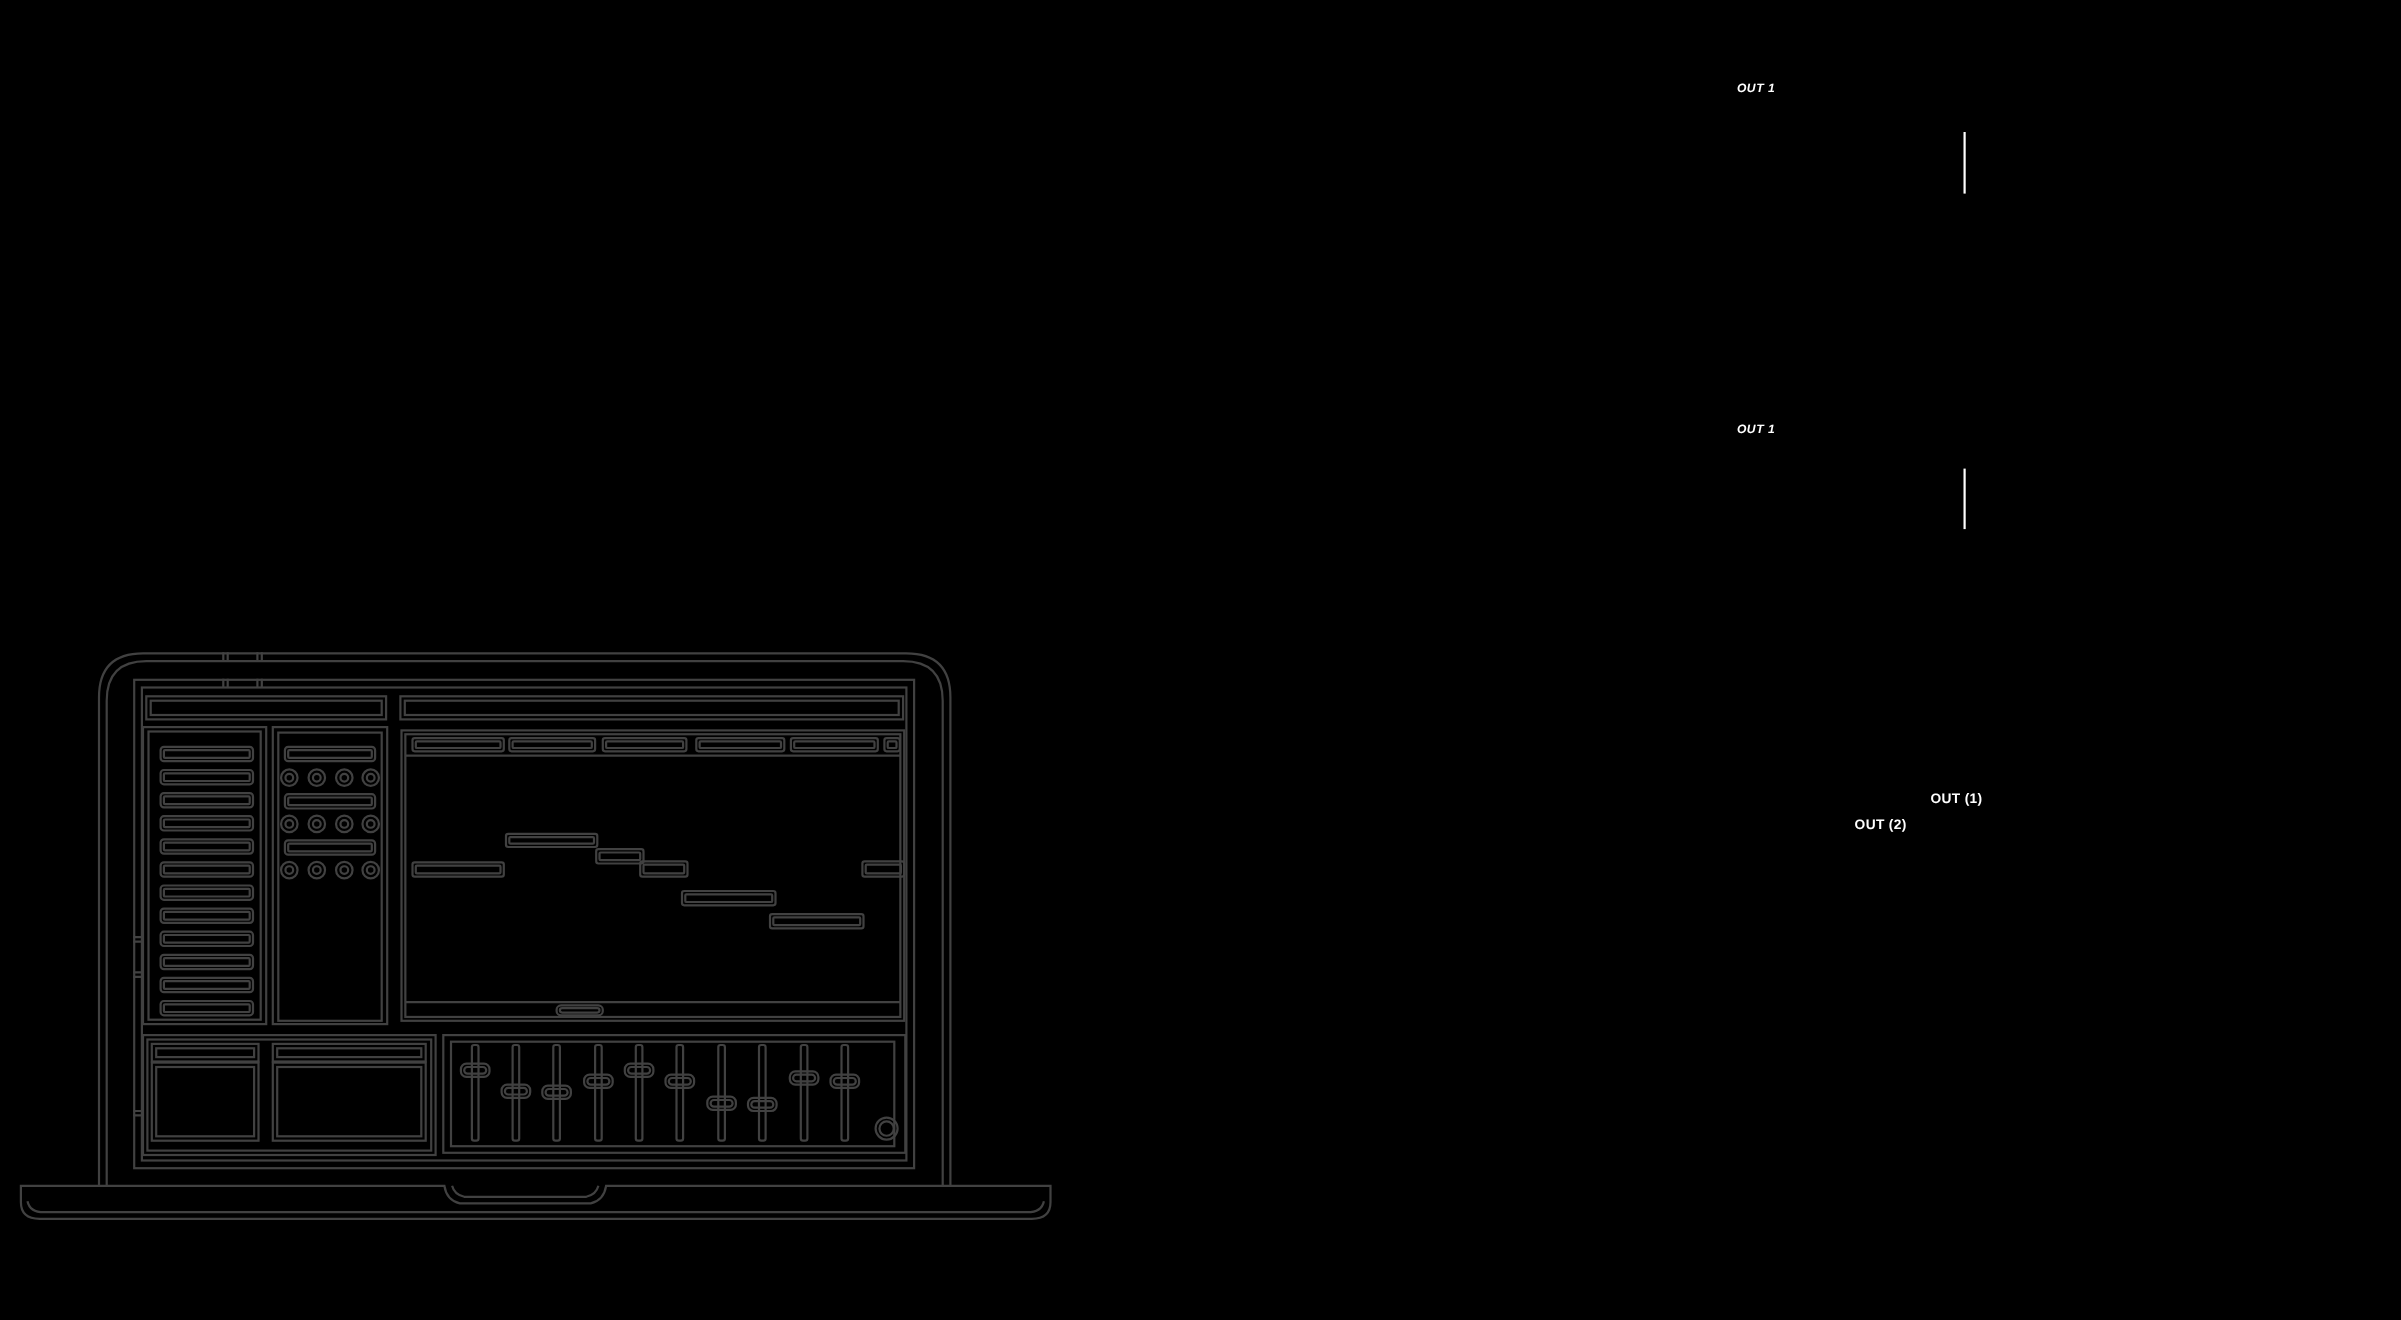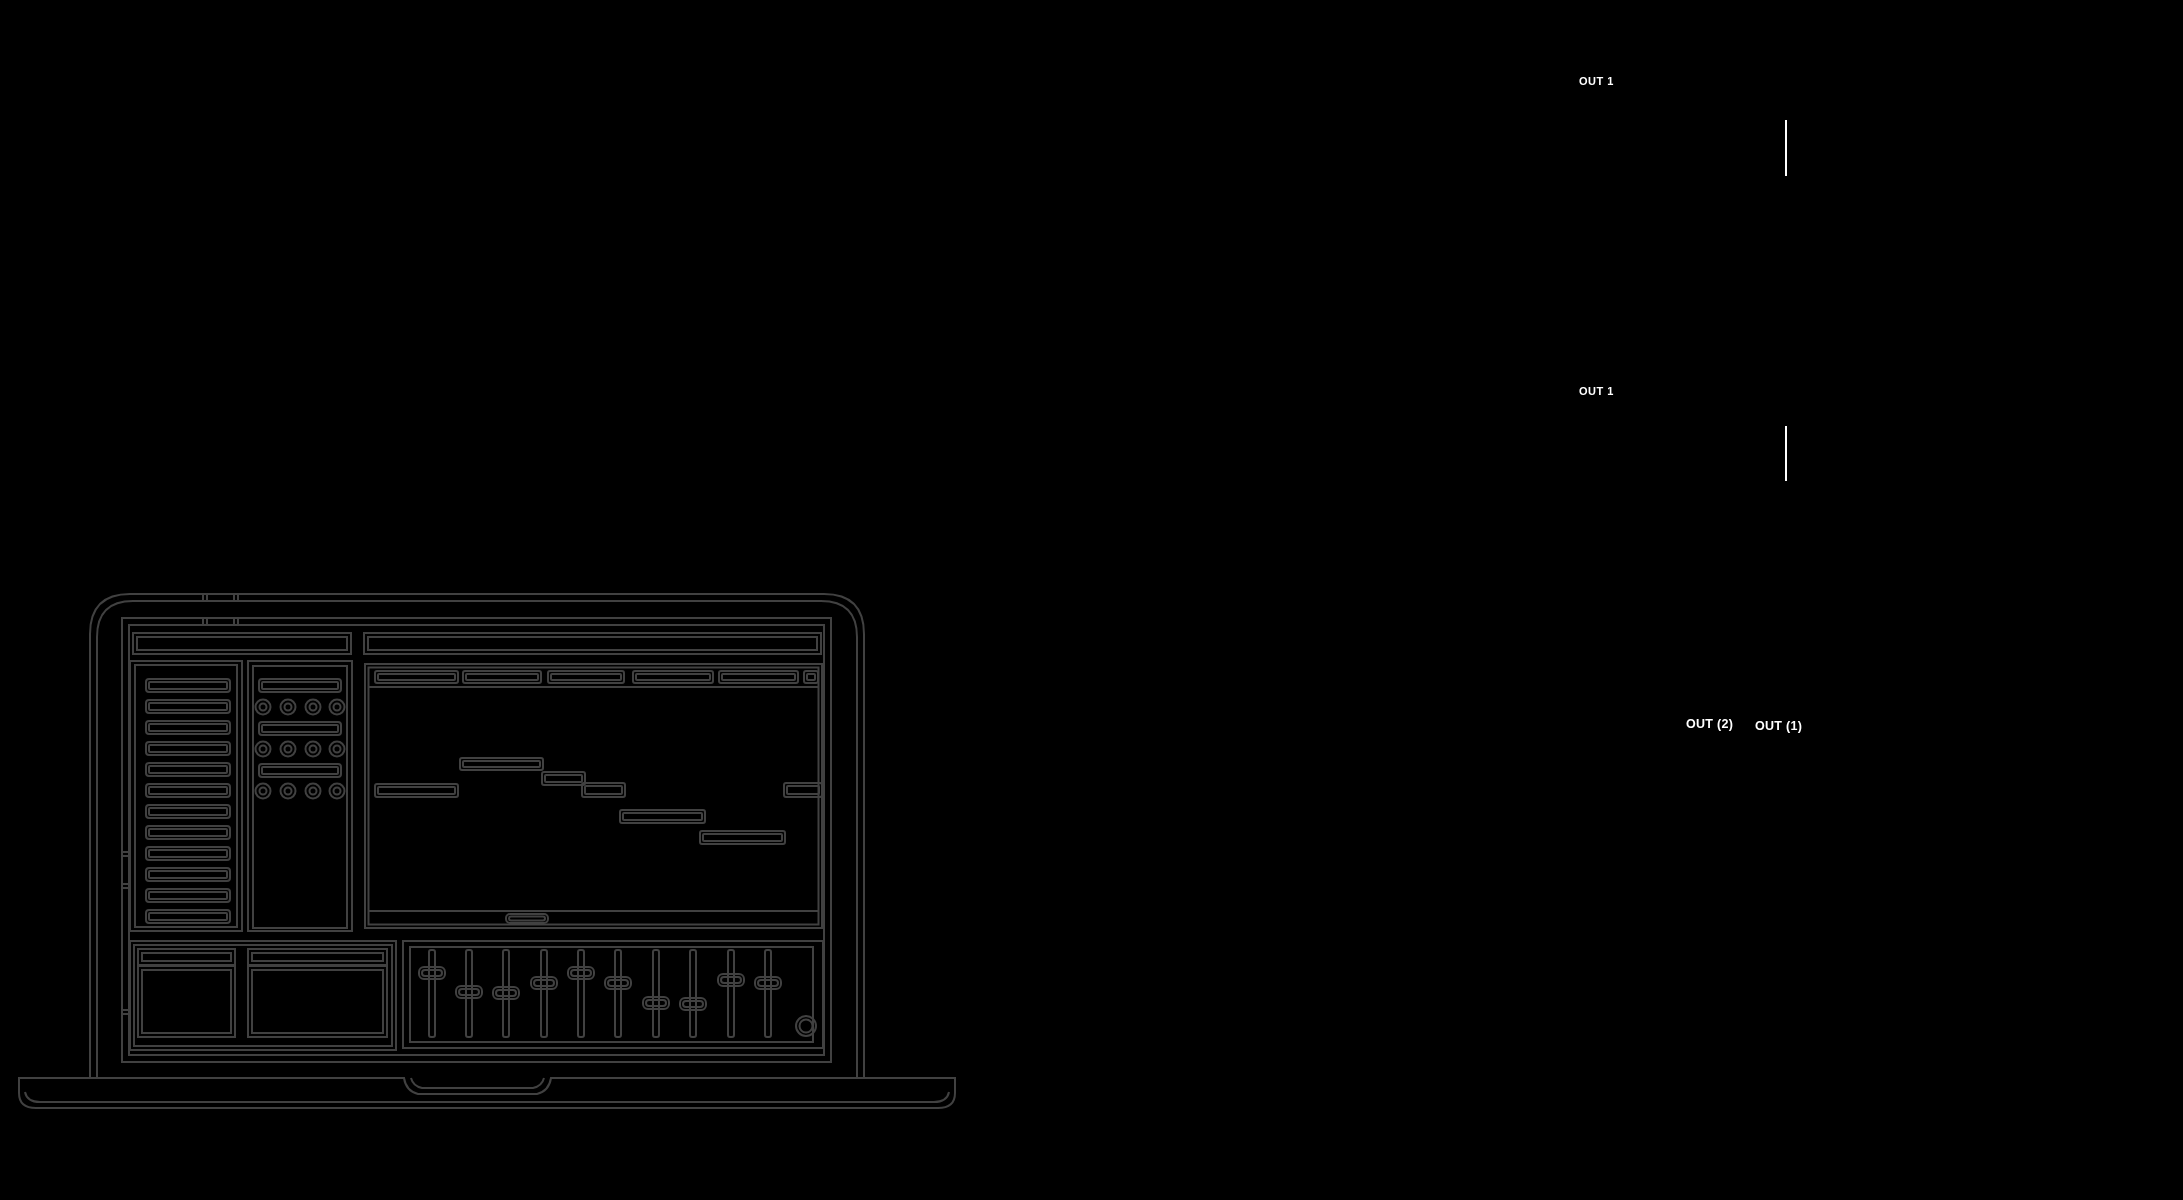--- a/index.html
+++ b/index.html
@@ -1,24 +1,24 @@
 <!DOCTYPE html>
 <html><head>
 <meta charset="utf-8">
 <style>
   html,body{margin:0;padding:0;background:#000;}
   body{position:relative;width:2183px;height:1200px;overflow:hidden;
        font-family:"Liberation Sans", sans-serif;}
   #art{position:absolute;left:0;top:0;}
   .label{position:absolute;color:#fff;white-space:nowrap;line-height:1;}
-  .label-sm{font-size:11px;font-weight:700;letter-spacing:0.5px;filter:blur(0.35px);}
+  .label-sm{font-size:11px;font-weight:700;letter-spacing:0.5px;filter:blur(0.35px);font-style:italic;}
   .label-md{font-size:12.5px;font-weight:600;letter-spacing:0.3px;}
   #out-top{left:1579px;top:76px;}
   #out-middle{left:1579px;top:386px;}
-  #out-bottom-left{left:1686px;top:718px;}
+  #out-bottom-left{left:1686px;top:744px;}
   #out-bottom-right{left:1755px;top:720px;}
   .connector{position:absolute;width:2px;background:#fff;}
 </style>
 </head>
 <body>
 
 <svg id="art" width="2183" height="1200" viewBox="0 0 2183 1200">
   <g stroke="#414141" stroke-width="2" fill="none">
 
     <g>

